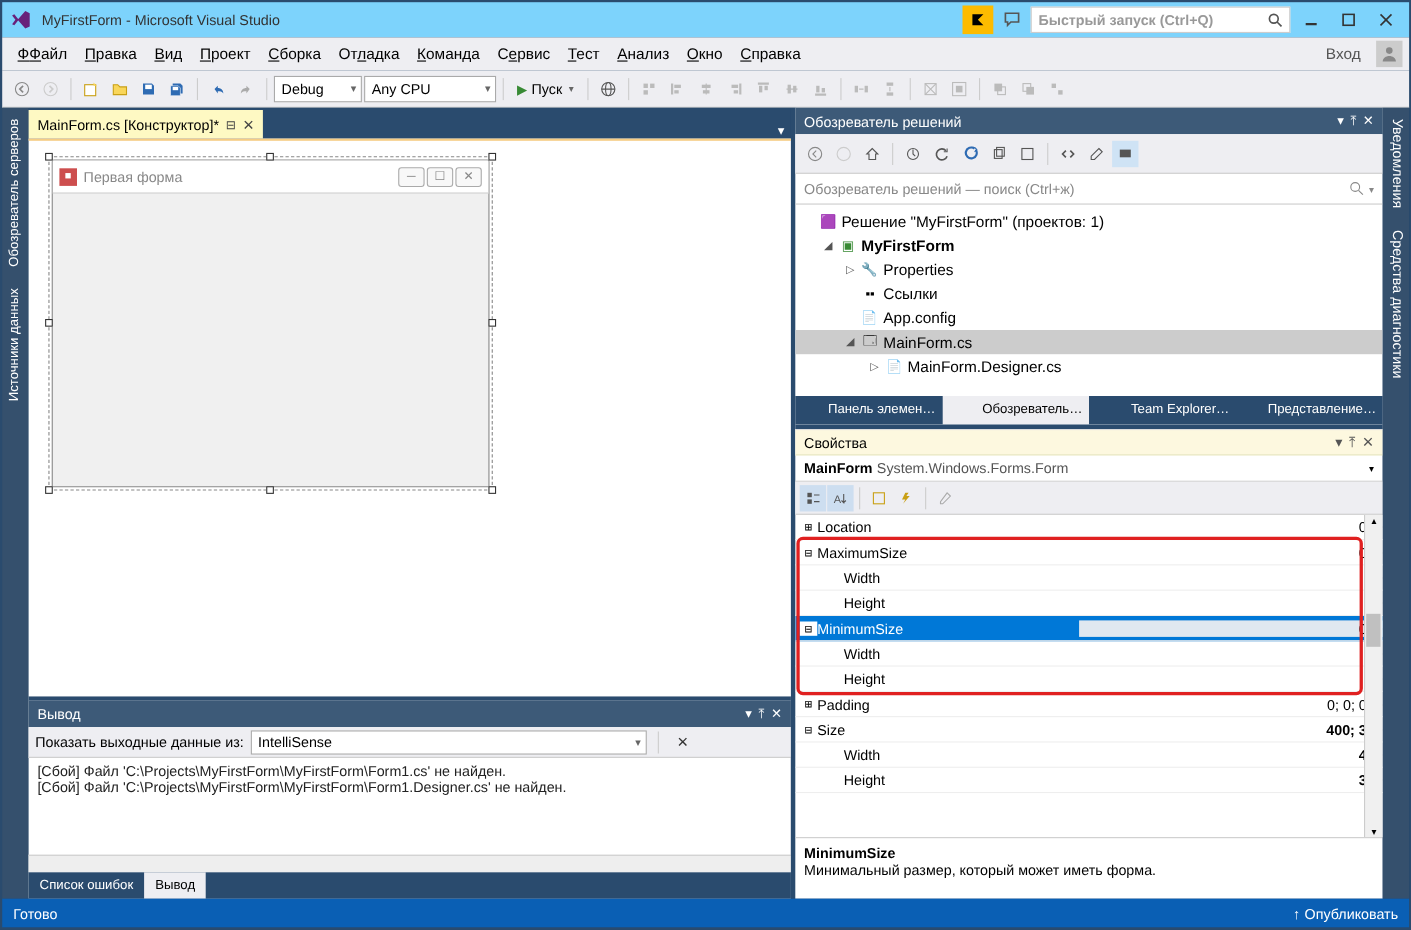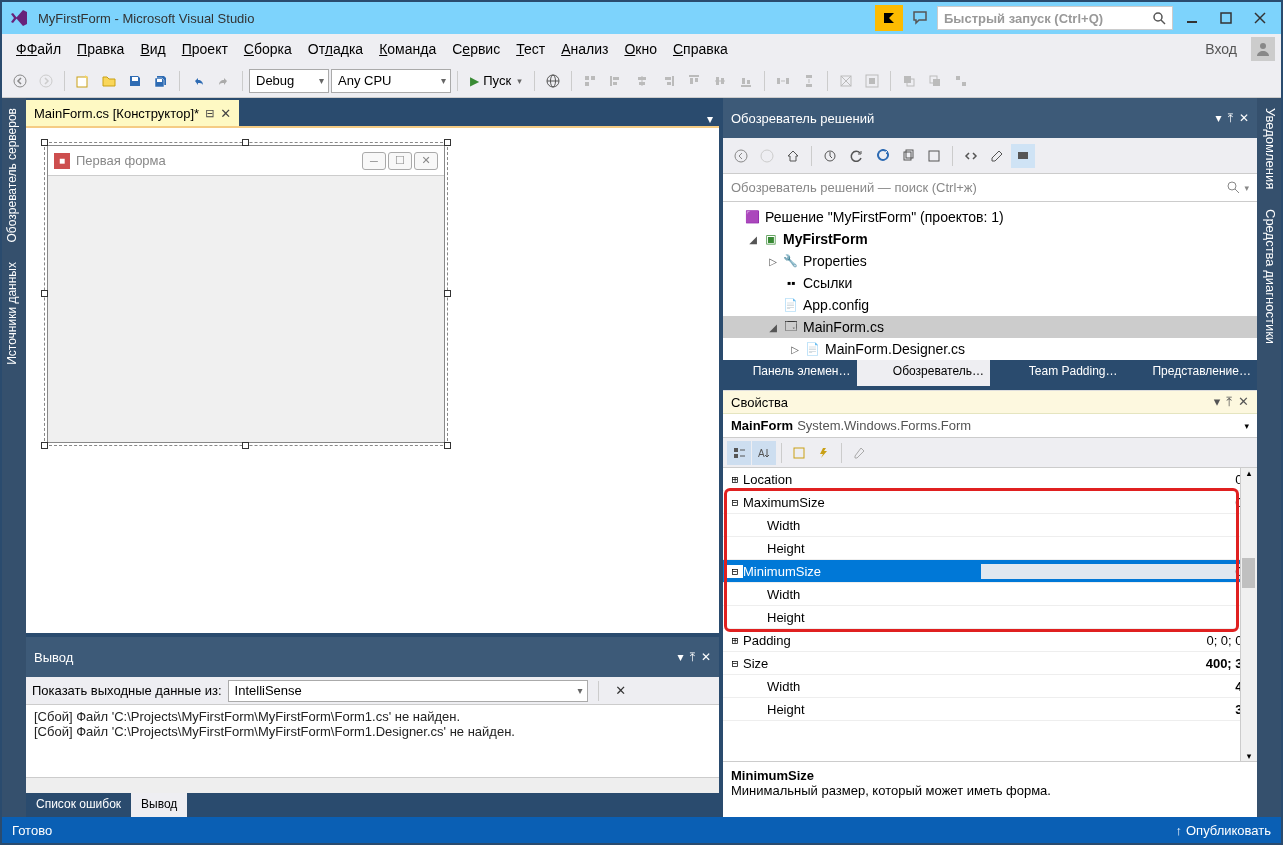--- a/index.html
+++ b/index.html
@@ -56,21 +56,21 @@
 .form-container { position:absolute; left:18px; top:14px; width:404px; height:304px; border: 1px dashed #888; }
 .form-mock { position:absolute; left:2px; top:2px; right:2px; bottom:2px; background: #f0f0f0; border: 1px solid #888; border-radius:2px 2px 0 0; }
 .form-titlebar { height: 30px; background: #fff; border-bottom: 1px solid #ccc; display:flex; align-items:center; padding: 0 6px; color:#888; }
 .form-titlebar .ico { width:16px; height:16px; background:#cd4e4e; margin-right:6px; font-size:10px; color:#fff; display:flex;align-items:center;justify-content:center;}
 .form-winbtns { margin-left:auto; display:flex; gap:2px; }
 .form-winbtn { width:24px; height:18px; border:1px solid #aaa; background:#f8f8f8; border-radius:3px; display:flex;align-items:center;justify-content:center; font-size:11px;}
 .handle { position:absolute; width:7px; height:7px; background:#fff; border:1px solid #333; }
 
 
 .output-panel { border-top: 4px solid #2a4b6e; height: 184px; display:flex; flex-direction:column; background:#fff; }
-.panel-header { height: 40px; background: #3d5a78; color:#fff; display:flex; align-items:center; padding: 0 8px; font-size:13px;text-align:center; }
+.panel-header { height: 24px; background: #3d5a78; color:#fff; display:flex; align-items:center; padding: 0 8px; font-size:13px;text-align:center; }
 .panel-header .hdr-btns { margin-left:auto; display:flex; gap:6px; color:#fff; font-size:12px; }
 .output-toolbar { height:28px; display:flex; align-items:center; padding:0 6px; gap:6px; background:#eeeef2; border-bottom:1px solid #ccc;}
 .output-combo { border:1px solid #aaa; background:#fff; height:22px; width:360px; padding:0 6px; display:flex; align-items:center; position:relative;}
 .output-combo::after{content:"▾"; position:absolute; right:4px; font-size:10px; color:#666;}
 .output-content { flex:1; font-family: Consolas, monospace; font-size:13px; padding:4px 8px; overflow:auto; white-space:nowrap; color:#222;}
 .output-hscroll { height:16px; background:#eee; border-top:1px solid #ccc; }
 .bottom-tabs { height:24px; background:#2a4b6e; display:flex; }
 .btab { padding:4px 10px; color:#fff; font-size:12px; cursor:pointer; }
 .btab.active { background:#eeeef2; color:#000; }
 
@@ -542,21 +542,21 @@
             </div>
           <div class="tree-row indent3">
               <span class="exp">▷</span>
               <span class="ico-sm">📄</span>
               <span>MainForm.Designer.cs</span>
             </div>
         </div>
         <div class="sol-tabs">
           <div class="stab">Панель элемен…</div>
           <div class="stab active">Обозреватель…</div>
-          <div class="stab">Team Padding…</div>
+          <div class="stab">Team Explorer…</div>
           <div class="stab">Представление…</div>
         </div>
       </div>
 
       <div class="props-panel">
         <div class="props-header-y">
           <span>Свойства</span>
           <div class="hdr-btns">
               <span>▾</span>
               <span>⤒</span>

